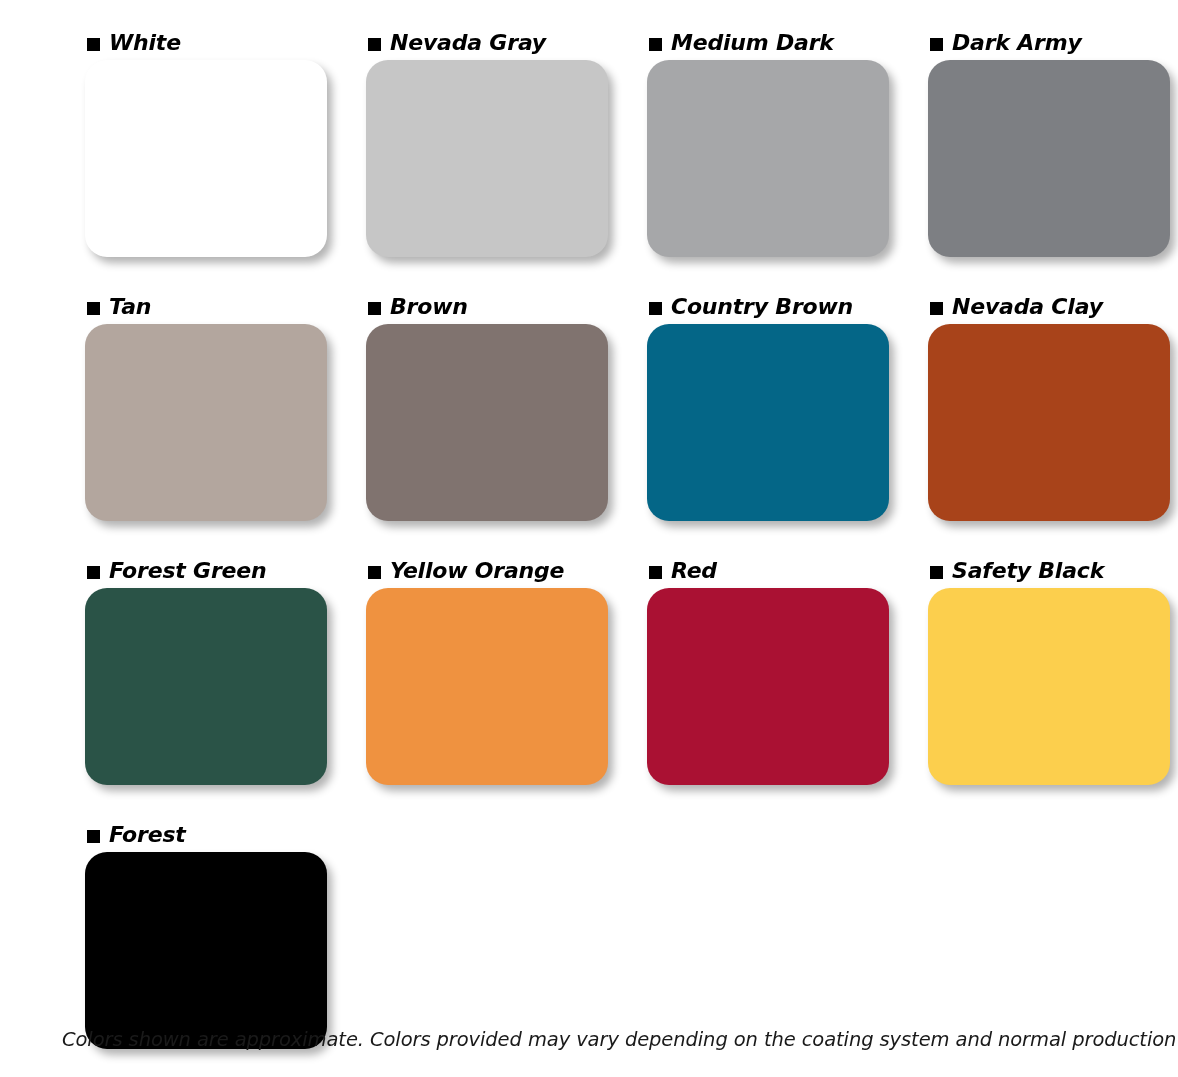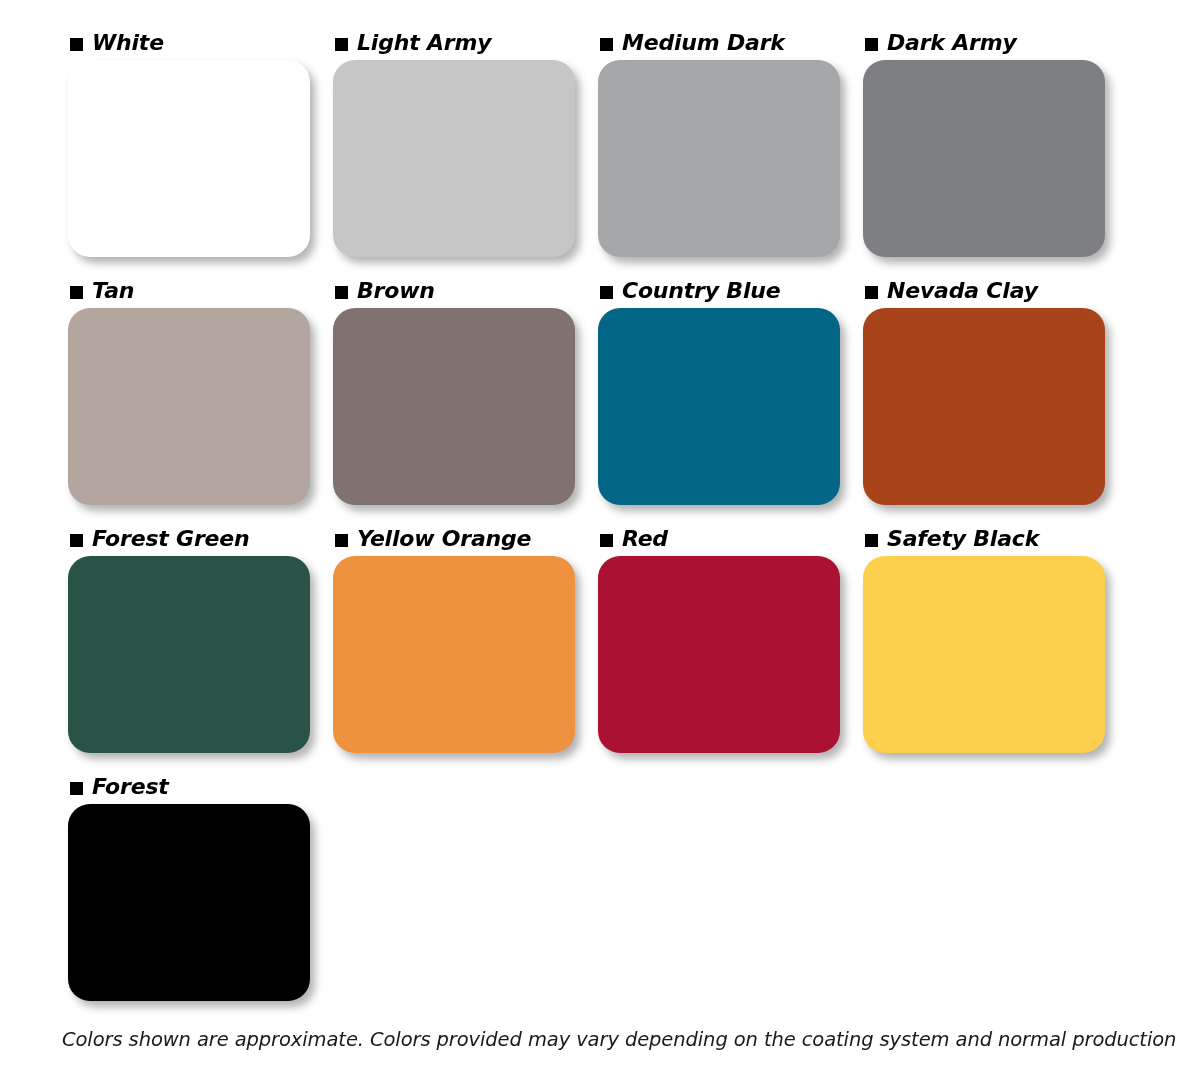--- a/index.html
+++ b/index.html
@@ -20,21 +20,22 @@
     height: 1077px;
     box-sizing: border-box;
     padding: 26px 0 0 0;
   }
 
   .swatch-grid {
     display: grid;
     grid-template-columns: repeat(4, 265px);
     column-gap: 0px;
     row-gap: 0px;
-    padding-left: 68px;
+    padding-left: 85px;
+    gap: 16px;
   }
 
   .swatch-cell {
     width: 265px;
     height: 248px;
     box-sizing: border-box;
   }
 
   .swatch-label {
     display: flex;
@@ -97,21 +98,21 @@
       <div class="swatch-cell">
         <div class="swatch-label">
           <span class="bullet"></span>
           <span class="label-text">White</span>
         </div>
         <div class="chip white-chip" style="background: rgb(255, 255, 255);"></div>
       </div>
       <div class="swatch-cell">
         <div class="swatch-label">
           <span class="bullet"></span>
-          <span class="label-text">Light Army</span>
+          <span class="label-text">Nevada Gray</span>
         </div>
         <div class="chip" style="background: rgb(198, 198, 198);"></div>
       </div>
       <div class="swatch-cell">
         <div class="swatch-label">
           <span class="bullet"></span>
           <span class="label-text">Medium Dark</span>
         </div>
         <div class="chip" style="background: rgb(166, 167, 169);"></div>
       </div>
@@ -132,21 +133,21 @@
       <div class="swatch-cell">
         <div class="swatch-label">
           <span class="bullet"></span>
           <span class="label-text">Brown</span>
         </div>
         <div class="chip" style="background: rgb(128, 115, 111);"></div>
       </div>
       <div class="swatch-cell">
         <div class="swatch-label">
           <span class="bullet"></span>
-          <span class="label-text">Country Blue</span>
+          <span class="label-text">Country Brown</span>
         </div>
         <div class="chip" style="background: rgb(4, 102, 135);"></div>
       </div>
       <div class="swatch-cell">
         <div class="swatch-label">
           <span class="bullet"></span>
           <span class="label-text">Nevada Clay</span>
         </div>
         <div class="chip" style="background: rgb(168, 67, 26);"></div>
       </div>

